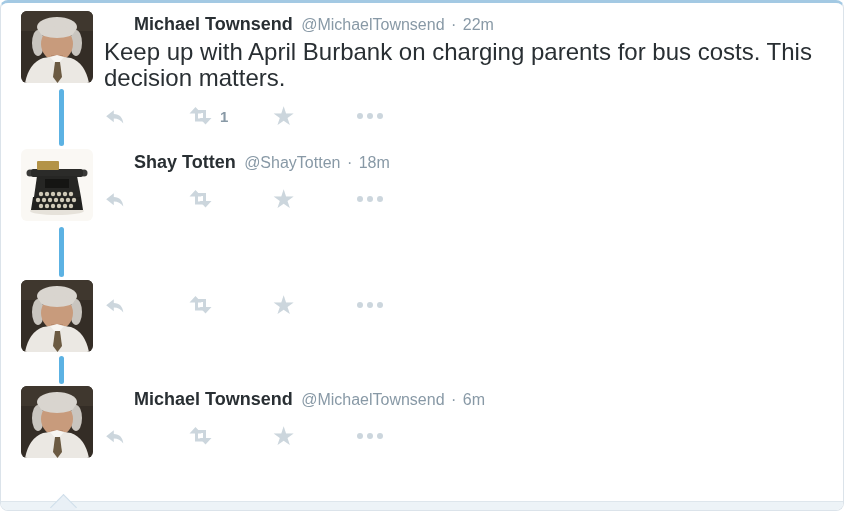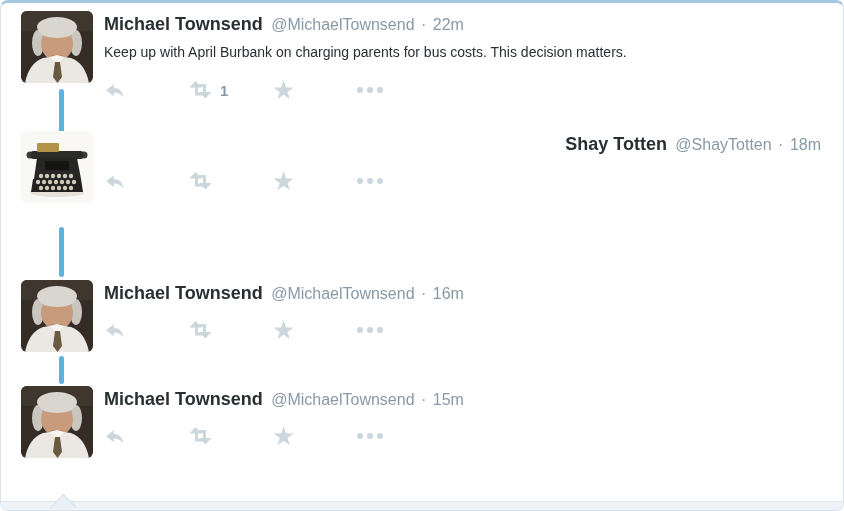--- a/index.html
+++ b/index.html
@@ -34,57 +34,58 @@
   
   .tweet {
     position: absolute;
     left: 18px;
     right: 22px;
     display: flex;
     align-items: flex-start;
     z-index: 2;
   }
   .t1 { top: 8px;   }
-  .t2 { top: 128px; text-align: right; }
+  .t2 { top: 146px; }
   .t3 { top: 277px; }
   .t4 { top: 383px; }
   .avatar {
     flex: 0 0 72px;
     width: 72px;
     height: 72px;
     border-radius: 6px;
     overflow: hidden;
     margin-left: 2px;
   }
   .avatar svg { display: block; }
   .content {
     margin-left: 11px;
     flex: 1 1 auto;
     min-width: 0;
   }
   .head {
     line-height: 22px;
     white-space: nowrap;
     margin-top: 2px;
+    margin-left: 30px;
   }
   .name {
     font-size: 18px;
     font-weight: bold;
     color: #292f33;
     cursor: pointer;
   }
   .handle, .dot, .time {
     font-size: 16px;
     color: #8899a6;
   }
   .handle { margin-left: 4px; cursor: pointer; }
   .dot { margin: 0 2px; }
   .text {
     margin: 3px 0 0 0;
-    font-size: 14px;
+    font-size: 24px;
     line-height: 26px;
     color: #292f33;
   }
   .mention {
     color: #2b87b9;
     text-decoration: none;
     cursor: pointer;
   }
   .mention:not(:empty) { margin-right: 4px; }
   .body-text { color: #292f33; }
@@ -289,26 +290,20 @@
     </div>
   </article>
 
   <article class="tweet t3">
     <div class="avatar">
       <svg width="72" height="72" viewBox="0 0 72 72">
           <use href="#av-michael"></use>
         </svg>
     </div>
     <div class="content">
-      <div class="head">
-        <span class="name">Michael Townsend</span>
-        <span class="handle">@MichaelTownsend</span>
-        <span class="dot">·</span>
-        <span class="time">16m</span>
-      </div>
       <div class="actions">
         <span class="action">
           <svg width="22" height="17" viewBox="0 0 22 17">
               <use href="#ic-reply"></use>
             </svg>
         </span>
         <span class="action">
           <svg width="25" height="20" viewBox="0 0 24 20">
               <use href="#ic-retweet"></use>
             </svg>
@@ -330,21 +325,21 @@
     <div class="avatar">
       <svg width="72" height="72" viewBox="0 0 72 72">
           <use href="#av-michael"></use>
         </svg>
     </div>
     <div class="content">
       <div class="head">
         <span class="name">Michael Townsend</span>
         <span class="handle">@MichaelTownsend</span>
         <span class="dot">·</span>
-        <span class="time">15m</span>
+        <span class="time">6m</span>
       </div>
       <div class="actions">
         <span class="action">
           <svg width="22" height="17" viewBox="0 0 22 17">
               <use href="#ic-reply"></use>
             </svg>
         </span>
         <span class="action">
           <svg width="25" height="20" viewBox="0 0 24 20">
               <use href="#ic-retweet"></use>

